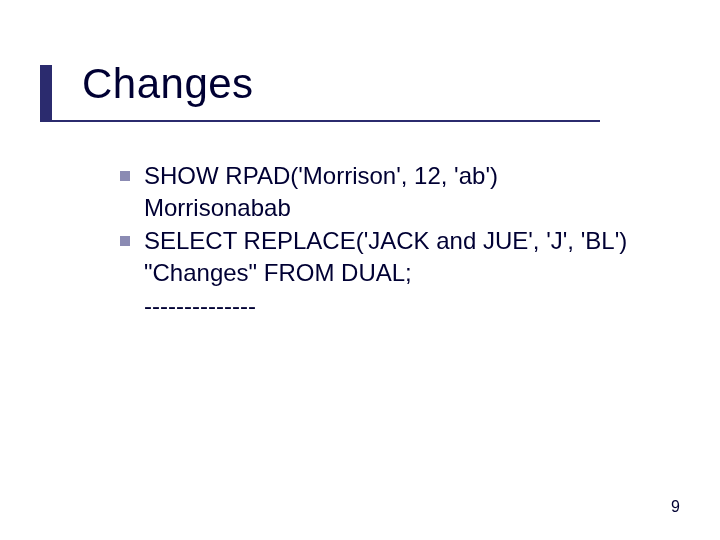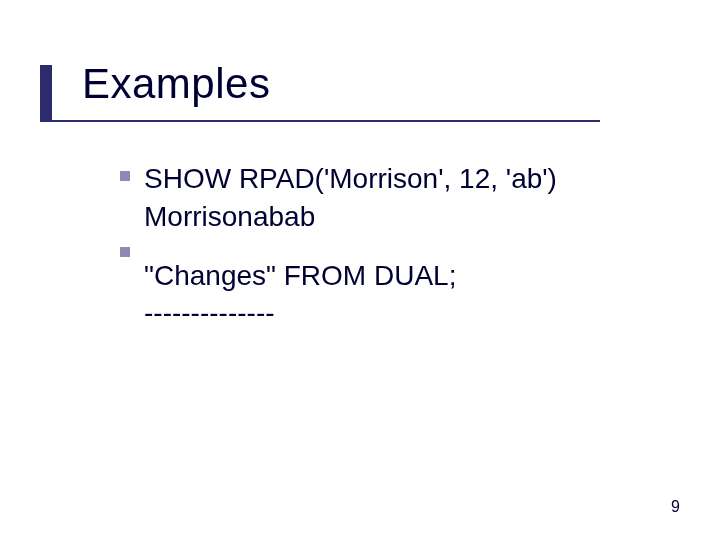--- a/index.html
+++ b/index.html
@@ -44,21 +44,21 @@
     top: 65px;
     width: 12px;
     height: 55px;
     background: #2b2b6e;
   }
   .body {
     position: absolute;
     left: 120px;
     top: 160px;
     right: 50px;
-    font-size: 28px;
+    font-size: 24px;
     line-height: 1.35;
     color: #000033;
   }
   .row {
     display: flex;
     align-items: flex-start;
   }
   .bullet {
     display: inline-block;
     width: 10px;
@@ -79,37 +79,38 @@
     color: #000033;
   }
 </style>
 </head>
 <body>
 <div class="slide">
 
   <div class="tick"></div>
 
   <div class="title-wrap">
-    <div class="title">Examples</div>
+    <div class="title">Changes</div>
   </div>
   <div class="rule"></div>
 
   <div class="body">
 
     <div class="row">
       <span class="bullet"></span>
       <span>SHOW RPAD('Morrison', 12, 'ab')</span>
     </div>
 
     <div class="row indent-none">
       <span>Morrisonabab</span>
     </div>
 
     <div class="row">
       <span class="bullet"></span>
+      <span>SELECT REPLACE('JACK and JUE', 'J', 'BL')</span>
     </div>
 
     <div class="row indent-none">
       <span>"Changes" FROM DUAL;</span>
     </div>
 
 
     <div class="row indent-none">
       <span>--------------</span>
     </div>

